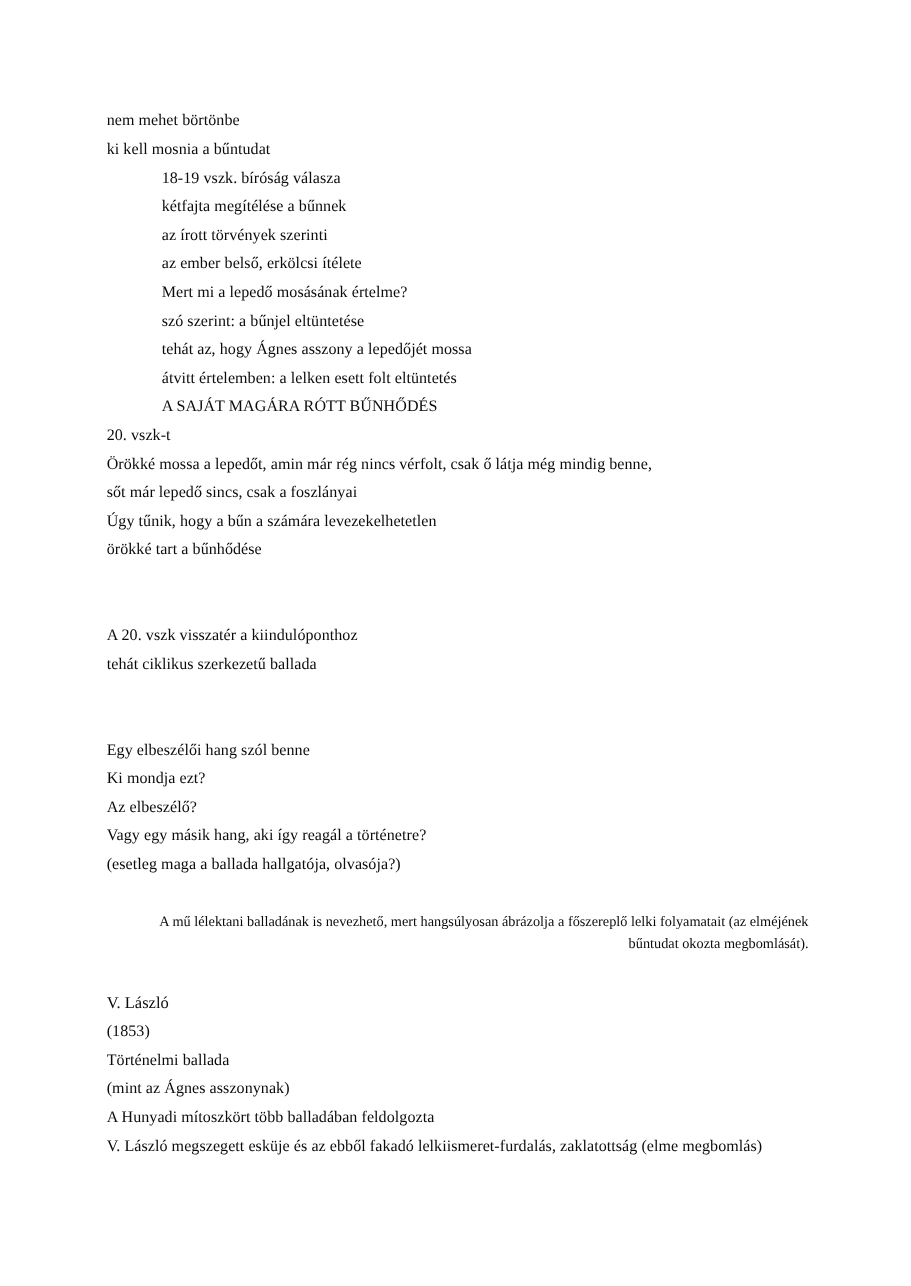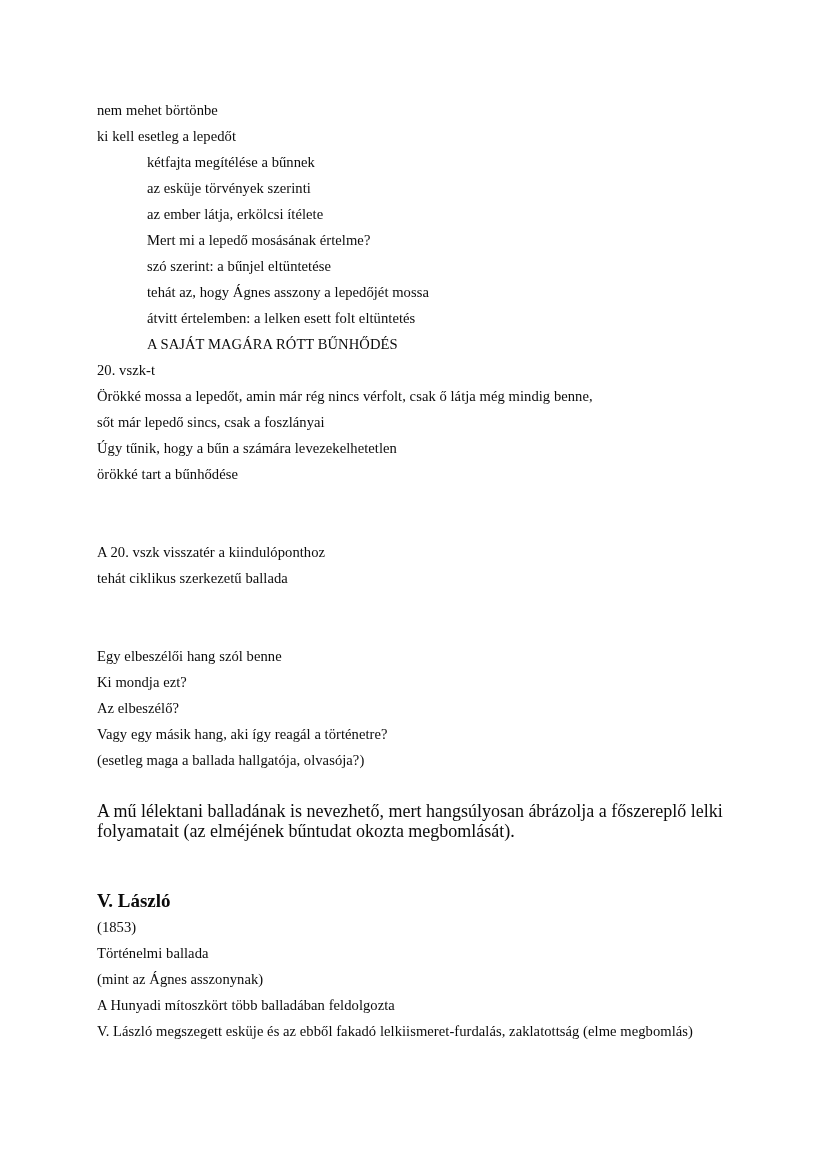--- a/index.html
+++ b/index.html
@@ -27,53 +27,54 @@
   .line {
     font-size: 14.6px;
     line-height: 26px;
     white-space: pre-wrap;
     letter-spacing: 0.05px;
   }
   .line.indent {
     padding-left: 50px;
   }
   .para {
-    font-size: 18px;
+    font-size: 13px;
     line-height: 19.5px;
     margin: 0;
     white-space: pre-wrap;
+    text-align: right;
   }
   .para-gap-before {
     margin-top: 29px;
   }
   .heading {
-    font-size: 19px;
+    font-size: 15px;
     line-height: 26px;
-    font-weight: bold;
-    margin-top: 15px;
+    font-weight: normal;
   }
   .block-gap {
     height: 26px;
   }
   .section-gap {
     height: 32px;
   }
 </style>
 </head>
 <body>
 
 <div class="page">
   <div class="body-area">
 
     <div>
       <div class="line">nem mehet börtönbe</div>
-      <div class="line">ki kell esetleg a lepedőt</div>
+      <div class="line">ki kell mosnia a bűntudat</div>
+      <div class="line indent">18-19 vszk. bíróság válasza</div>
       <div class="line indent">kétfajta megítélése a bűnnek</div>
-      <div class="line indent">az esküje törvények szerinti</div>
-      <div class="line indent">az ember látja, erkölcsi ítélete</div>
+      <div class="line indent">az írott törvények szerinti</div>
+      <div class="line indent">az ember belső, erkölcsi ítélete</div>
       <div class="line indent">Mert mi a lepedő mosásának értelme?</div>
       <div class="line indent">szó szerint: a bűnjel eltüntetése</div>
       <div class="line indent">tehát az, hogy Ágnes asszony a lepedőjét mossa</div>
       <div class="line indent">átvitt értelemben: a lelken esett folt eltüntetés</div>
       <div class="line indent">A SAJÁT MAGÁRA RÓTT BŰNHŐDÉS</div>
       <div class="line">20. vszk-t</div>
       <div class="line">Örökké mossa a lepedőt, amin már rég nincs vérfolt, csak ő látja még mindig benne,</div>
       <div class="line">sőt már lepedő sincs, csak a foszlányai</div>
       <div class="line">Úgy tűnik, hogy a bűn a számára levezekelhetetlen</div>
       <div class="line">örökké tart a bűnhődése</div>

